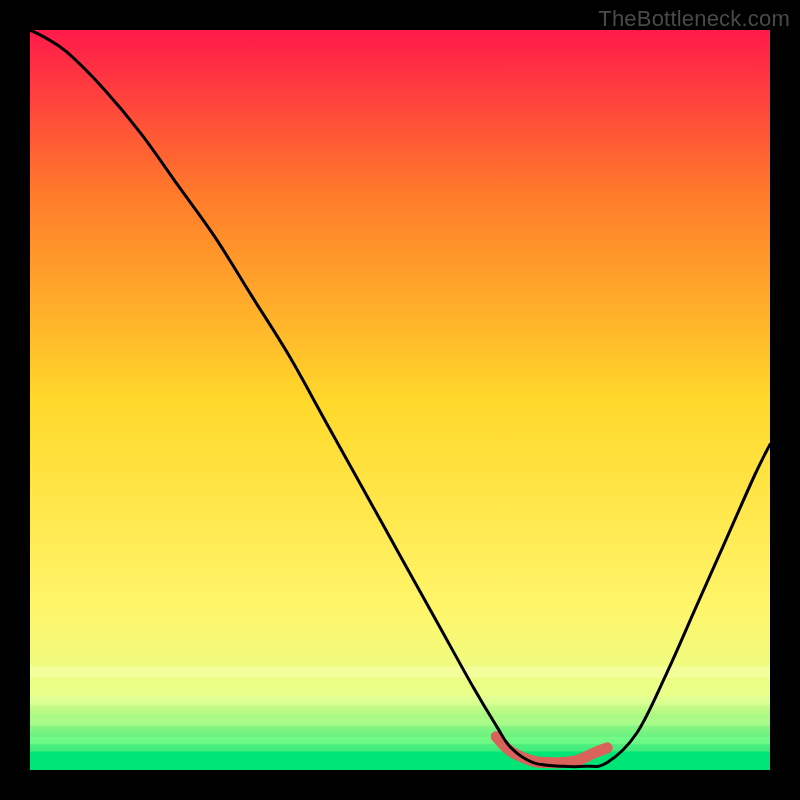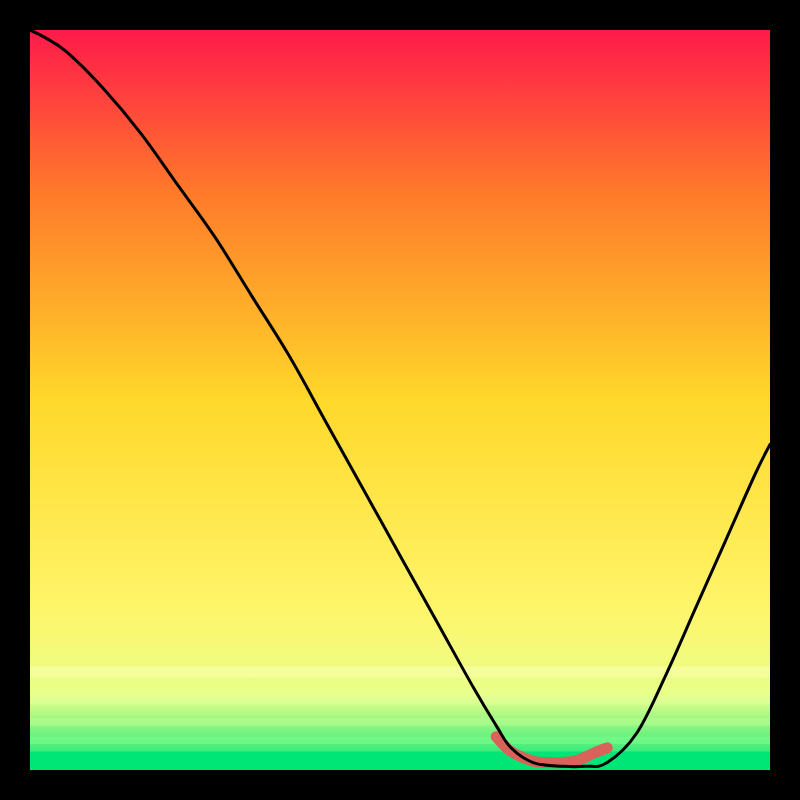--- a/index.html
+++ b/index.html
@@ -35,20 +35,21 @@
     height: 740px;
   }
   svg {
     display: block;
   }
 </style>
 </head>
 <body>
 
 <div class="frame">
+  <div class="watermark">TheBottleneck.com</div>
   <div class="plot">
     <svg id="chart-svg" width="740" height="740" viewBox="0 0 740 740">
         <defs>
           <linearGradient id="bg-grad" x1="0" y1="0" x2="0" y2="1">
             <stop offset="0%" stop-color="#ff1a4a"></stop>
             <stop offset="22%" stop-color="#ff7a2a"></stop>
             <stop offset="50%" stop-color="#ffd82a"></stop>
             <stop offset="78%" stop-color="#fff56a"></stop>
             <stop offset="90%" stop-color="#e8ff8a"></stop>
             <stop offset="100%" stop-color="#00e676"></stop>

